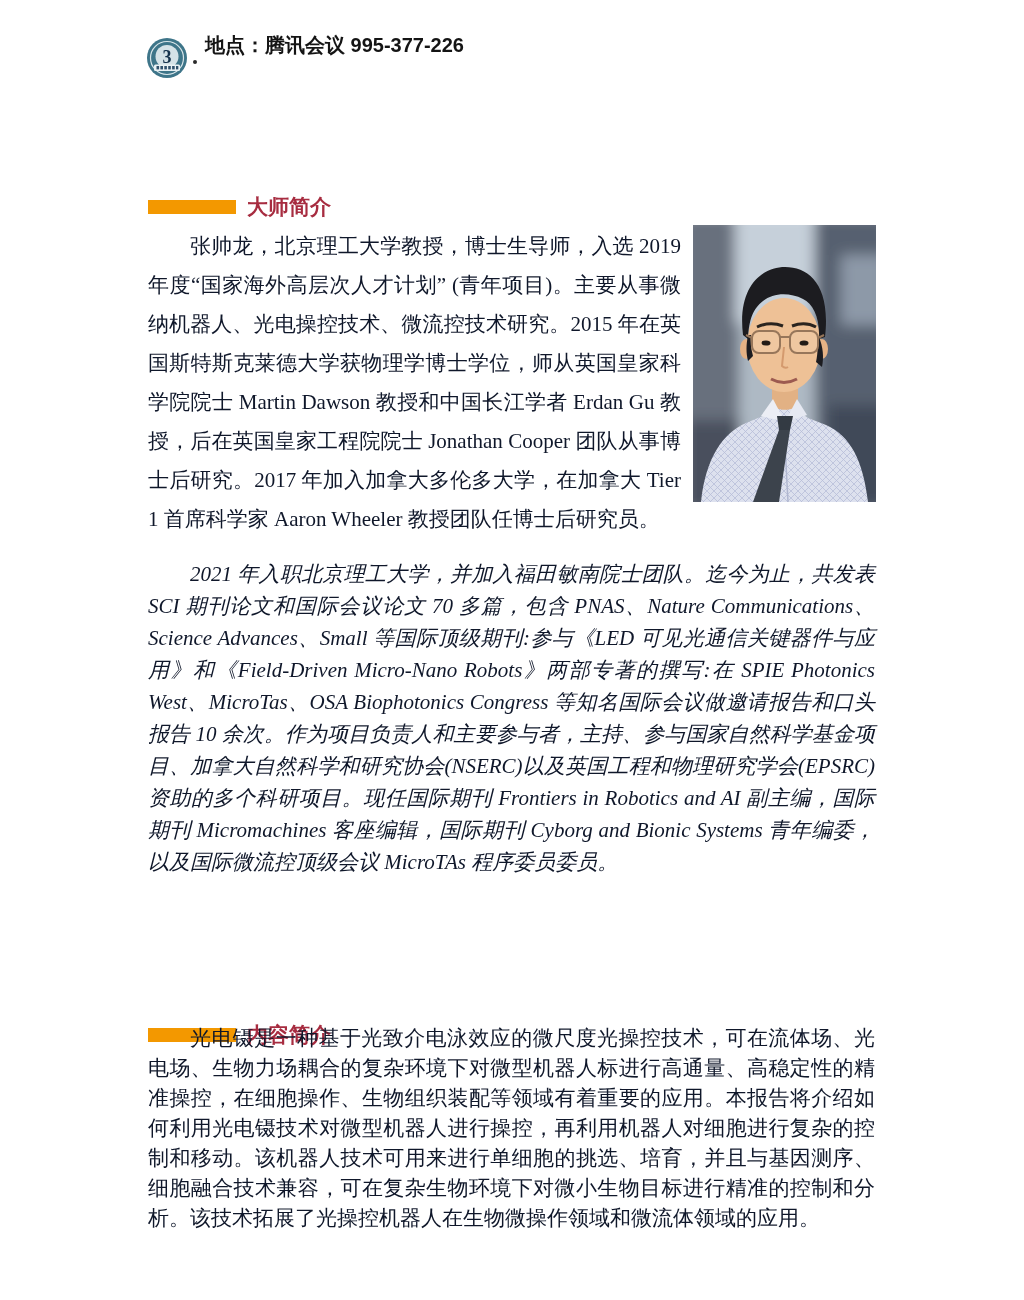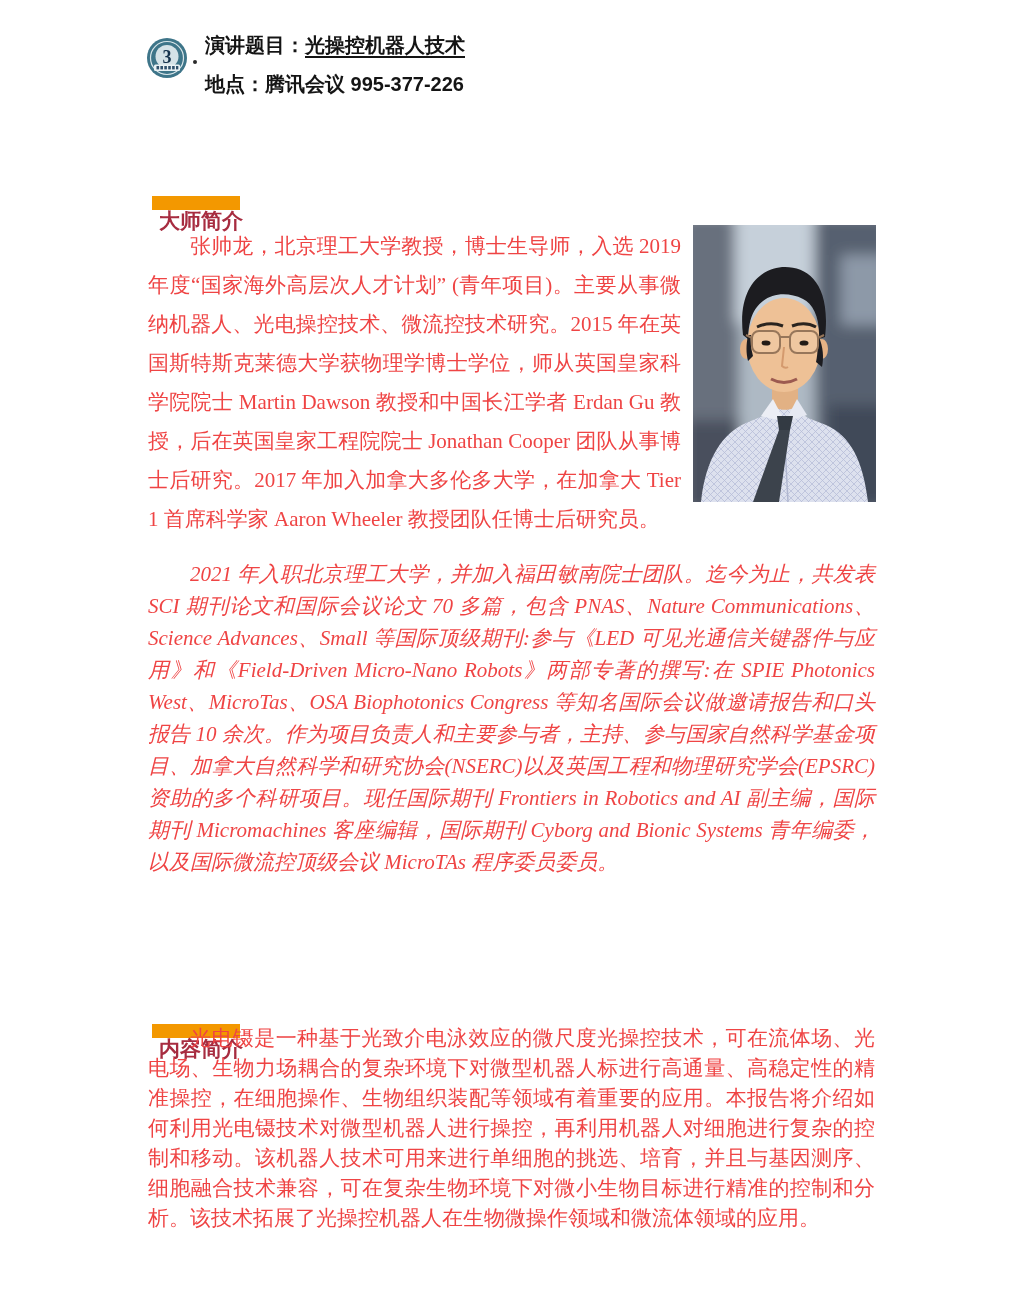--- a/index.html
+++ b/index.html
@@ -8,26 +8,26 @@
     font-family:"Liberation Serif","DejaVu Serif",serif;color:#1d1d1d;
   }
   
   .logo-wrap{position:absolute;left:146px;top:36px;width:42px;height:44px;}
   .logo-dot{position:absolute;left:193px;top:60px;width:4px;height:4px;border-radius:50%;background:#2a2a2a;}
   .doc-header{position:absolute;left:205px;top:26px;display:flex;flex-direction:column;}
   .hline{font-family:"Liberation Sans","DejaVu Sans",sans-serif;font-weight:bold;
          font-size:20px;line-height:39px;color:#141414;white-space:nowrap;}
   .hline .u{text-decoration:underline;text-underline-offset:4px;}
   
-  .section-head{position:absolute;left:148px;display:flex;align-items:center;flex-direction:column;}
+  .section-head{position:absolute;left:148px;display:flex;align-items:center;}
   .head-bar{width:88px;height:14px;background:var(--accent-orange,#F39800);}
   .head-label{margin-left:11px;font-family:"Liberation Sans","DejaVu Sans",sans-serif;
               font-weight:bold;font-size:21px;color:var(--heading-red,#A72C40);line-height:22px;}
   
-  .para{position:absolute;left:148px;font-size:21px;text-align:justify;color:#ef4444;
+  .para{position:absolute;left:148px;font-size:21px;text-align:justify;color:#0f172a;
         text-indent:42px;word-break:break-word;}
   #bio-p1{top:227px;width:533px;line-height:39px;}
   #bio-p2{top:558px;width:727px;line-height:32px;font-style:italic;}
   #abs-p {top:1023px;width:727px;line-height:30px;}
   
   .photo{position:absolute;left:693px;top:225px;width:183px;height:277px;overflow:hidden;}
 </style>
 </head>
 <body>
 
@@ -46,21 +46,20 @@
         <rect x="18.3" y="30" width="2.6" height="3.4"></rect>
         <rect x="22.2" y="30" width="2.6" height="3.4"></rect>
         <rect x="26.1" y="30" width="2.6" height="3.4"></rect>
         <rect x="30" y="30" width="2.3" height="3.4"></rect>
       </g>
     </svg>
   </div>
   <div class="logo-dot"></div>
 
   <div class="doc-header">
-    <div class="hline"><span>演讲题目：</span><span class="u">光操控机器人技术</span></div>
     <div class="hline"><span>地点：</span><span>腾讯会议 995-377-226</span></div>
   </div>
 
   <div class="section-head" style="top:196px;">
     <div class="head-bar"></div>
     <div class="head-label">大师简介</div>
   </div>
 
   <div class="photo">
     <svg width="183" height="277" viewBox="0 0 183 277" xmlns="http://www.w3.org/2000/svg">

